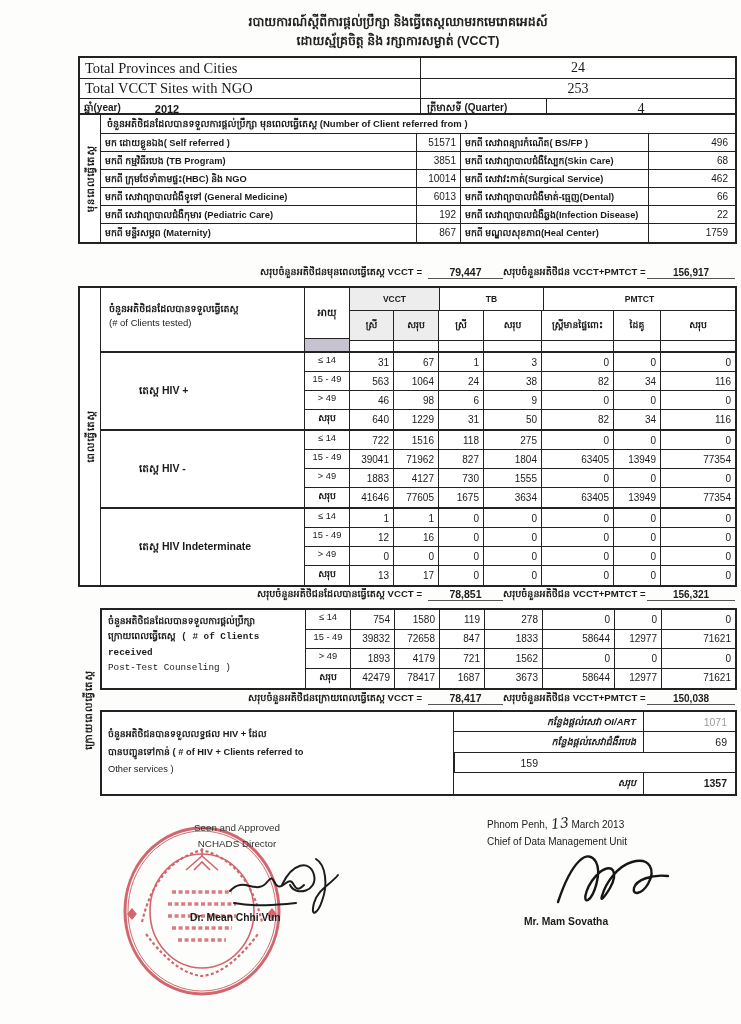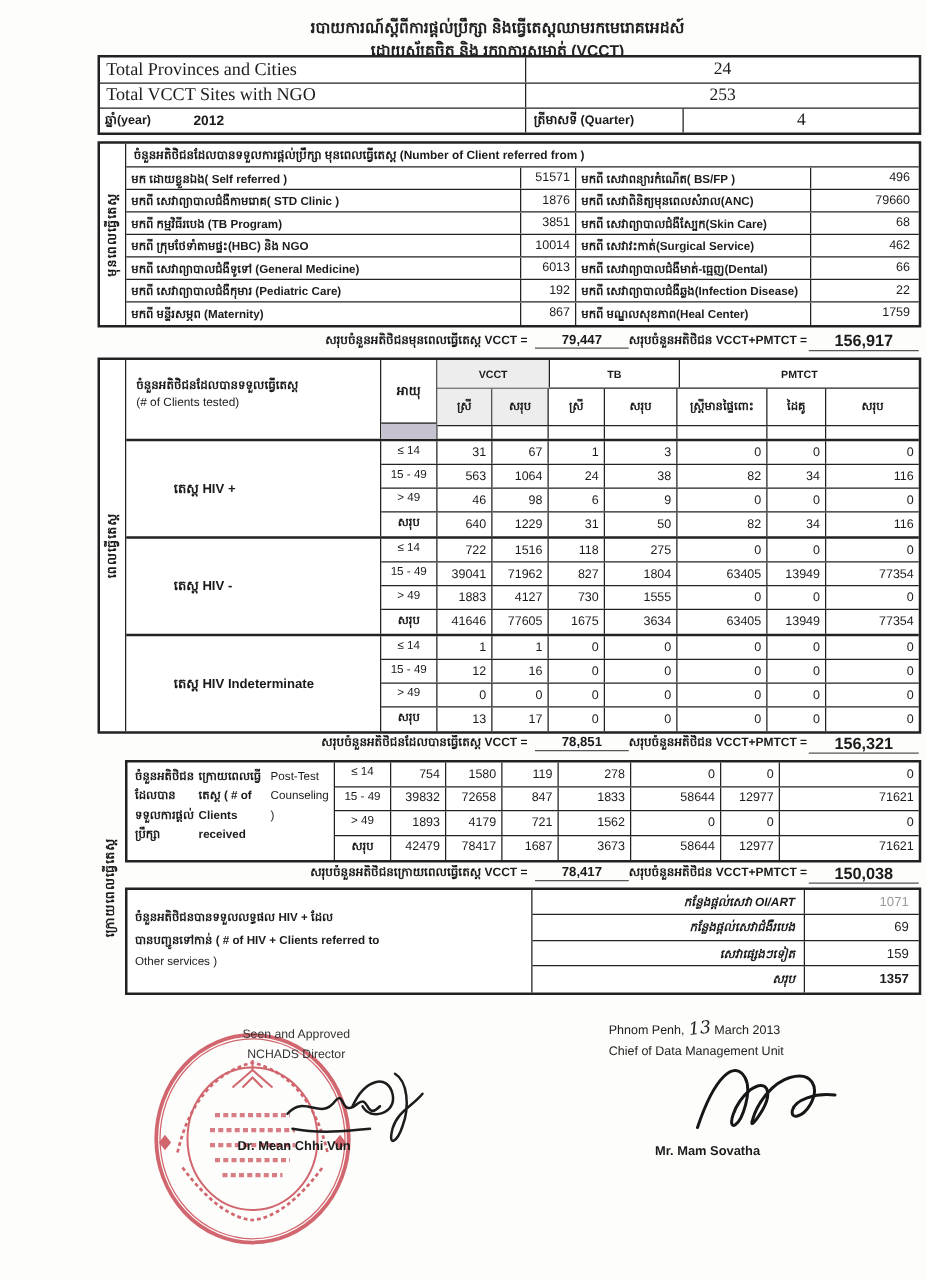--- a/index.html
+++ b/index.html
@@ -11,21 +11,21 @@
   }
   .kh { font-weight: bold; }
   .en { font-weight: normal; }
   .num { font-family: "Liberation Sans", sans-serif; }
 
   
   .title { position:absolute; top:13px; left:78px; width:640px; text-align:center;
            font-weight:bold; font-size:12.5px; line-height:1.55; color:#222; }
 
   
-  .tableA { position:absolute; top:44px; left:78px; width:659px; border:2px solid #222; background:#fff; }
+  .tableA { position:absolute; top:56px; left:78px; width:659px; border:2px solid #222; background:#fff; }
   .a-row { display:flex; height:20px; border-top:1.5px solid #222; align-items:center; }
   .a-row:first-child { border-top:none; }
   .a-label { width:340px; padding-left:5px; font-family:"Liberation Serif", serif; font-size:14.5px; }
   .a-sep { border-left:1.5px solid #222; align-self:stretch; }
   .a-value { flex:1; text-align:center; font-family:"Liberation Serif", serif; font-size:14px; }
   .a-yearcell { width:340px; padding-left:4px; font-size:10px; display:flex; gap:34px; align-items:center; }
   .a-yearval { font-size:11px; font-weight:bold; }
   .a-qlabel { width:125px; padding-left:6px; font-size:10px; font-weight:bold; }
   .a-qvalue { flex:1; text-align:center; font-family:"Liberation Serif", serif; font-size:14px; }
 
@@ -43,21 +43,21 @@
   .b-v1 { width:44px; border-right:1px solid #222; text-align:right; padding:3px 4px 0 0; font-size:10px; font-weight:normal; }
   .b-l2 { width:188px; border-right:1px solid #222; padding:3px 2px 0 4px; font-weight:bold; white-space:nowrap; overflow:hidden; }
   .b-v2 { flex:1; text-align:right; padding:3px 7px 0 0; font-size:10px; }
 
   
   .sumrow { position:absolute; left:78px; width:659px; height:21px; display:flex; align-items:center;
             font-weight:bold; font-size:9.6px; }
   .s-l1 { width:350px; text-align:right; padding-right:6px; white-space:nowrap; overflow:hidden; }
   .s-v1 { width:75px; text-align:center; font-size:10.5px; border-bottom:1px solid #555; }
   .s-l2 { width:144px; text-align:left; padding-right:6px; white-space:nowrap; overflow:hidden; }
-  .s-v2 { width:88px; text-align:center; font-size:13px; border-bottom:1px solid #555; }
+  .s-v2 { width:88px; text-align:center; font-size:10px; border-bottom:1px solid #555; }
 
   
   .tableC { position:absolute; top:286px; left:78px; width:659px; border:2px solid #222; display:flex; background:#fff; }
   .c-main { flex:1; display:flex; flex-direction:column; }
   .c-head { display:flex; height:65px; border-bottom:2px solid #222; }
   .c-hlabel { width:204px; border-right:1px solid #222; padding:14px 4px 0 8px; font-size:9.5px; line-height:1.5; }
   .c-hlabel .kh-line { font-weight:bold; }
   .c-agecol { width:45px; border-right:1px solid #222; display:flex; flex-direction:column; }
   .c-agetop { height:52px; display:flex; align-items:center; justify-content:center; font-weight:bold; font-size:10px; }
   .c-agebot { height:13px; border-top:1px solid #222; background:#c6c2d0; }
@@ -83,27 +83,27 @@
   .dr { display:flex; height:19px; border-bottom:1px solid #222; }
   .dr:last-child { border-bottom:none; }
   .d-age { width:45px; border-right:1px solid #222; text-align:center; font-size:9.3px; padding-top:2px; }
   .dr.total .d-age { font-weight:bold; }
   .d-v { text-align:right; padding:3.5px 4px 0 0; border-right:1px solid #222; font-size:10px; }
   .d-v:last-child { border-right:none; }
 
   
   .tableD { position:absolute; top:608px; left:100px; width:637px; border:2px solid #222; background:#fff; }
   .tableD .sec { border-bottom:none; }
-  .tableD .sec-label { width:166px; padding:4px 4px 0 6px; align-items:flex-start; flex-direction:row; font-size:9.3px; line-height:1.65; font-weight:bold; }
+  .tableD .sec-label { width:204px; padding:4px 4px 0 6px; align-items:flex-start; flex-direction:column; font-size:9.3px; line-height:1.65; font-weight:bold;font-family:Liberation Mono, monospace; }
   .tableD .dr { height:19.5px; }
   .tableD .en { font-weight:normal; }
 
   
   .tableE { position:absolute; top:710px; left:100px; width:637px; border:2px solid #222; display:flex; background:#fff; }
-  .e-left { width:324px; border-right:1px solid #222; padding:14px 6px 0 6px; font-size:9.3px; line-height:1.9; font-weight:bold; }
+  .e-left { width:352px; border-right:1px solid #222; padding:14px 6px 0 6px; font-size:9.3px; line-height:1.9; font-weight:bold; }
   .e-left .en { font-weight:normal; }
   .e-main { flex:1; display:flex; flex-direction:column; }
   .e-r { display:flex; height:20.4px; border-bottom:1px solid #222; }
   .e-r:last-child { border-bottom:none; }
   .e-label { flex:1; text-align:right; padding:4px 7px 0 0; font-weight:bold; font-size:9.5px;font-style:italic; }
   .e-val { width:92px; border-left:1px solid #222; text-align:right; padding:4px 8px 0 0; font-size:10.5px; }
   .e-r.total .e-val { font-weight:bold; }
   .faint { color:#9a9a9a; }
 
   .vlabel-de { position:absolute; left:79px; top:625px; height:170px; width:19px; display:flex; align-items:center; justify-content:center; }
@@ -157,26 +157,20 @@
     <div class="b-main">
       <div class="b-hdr">ចំនួនអតិថិជនដែលបានទទួលការផ្តល់ប្រឹក្សា មុនពេលធ្វើតេស្ត (Number of Client referred from )</div>
 
       <div class="b-r">
         <div class="b-l1">មក ដោយខ្លួនឯង( Self referred )</div>
         <div class="b-v1 num">51571</div>
         <div class="b-l2">មកពី សេវាពន្យារកំណើត( BS/FP )</div>
         <div class="b-v2 num">496</div>
       </div>
       <div class="b-r">
-        <div class="b-l1">មកពី សេវាព្យាបាលជំងឺកាមរោគ( STD Clinic )</div>
-        <div class="b-v1 num">1876</div>
-        <div class="b-l2">មកពី សេវាពិនិត្យមុនពេលសំរាល(ANC)</div>
-        <div class="b-v2 num">79660</div>
-      </div>
-      <div class="b-r">
         <div class="b-l1">មកពី កម្មវិធីរបេង (TB Program)</div>
         <div class="b-v1 num">3851</div>
         <div class="b-l2">មកពី សេវាព្យាបាលជំងឺស្បែក(Skin Care)</div>
         <div class="b-v2 num">68</div>
       </div>
       <div class="b-r">
         <div class="b-l1">មកពី ក្រុមថែទាំតាមផ្ទះ(HBC) និង NGO</div>
         <div class="b-v1 num">10014</div>
         <div class="b-l2">មកពី សេវាវះកាត់(Surgical Service)</div>
         <div class="b-v2 num">462</div>
@@ -469,21 +463,20 @@
     <div class="e-main">
       <div class="e-r">
         <div class="e-label">កន្លែងផ្តល់សេវា OI/ART</div>
         <div class="e-val faint">1071</div>
       </div>
       <div class="e-r">
         <div class="e-label">កន្លែងផ្តល់សេវាជំងឺរបេង</div>
         <div class="e-val">69</div>
       </div>
       <div class="e-r">
-        <div class="e-label">សេវាផ្សេងៗទៀត</div>
         <div class="e-val">159</div>
       </div>
       <div class="e-r total">
         <div class="e-label">សរុប</div>
         <div class="e-val">1357</div>
       </div>
     </div>
   </div>
 
   <svg class="stamp" width="172" height="176" viewBox="0 0 172 176">

